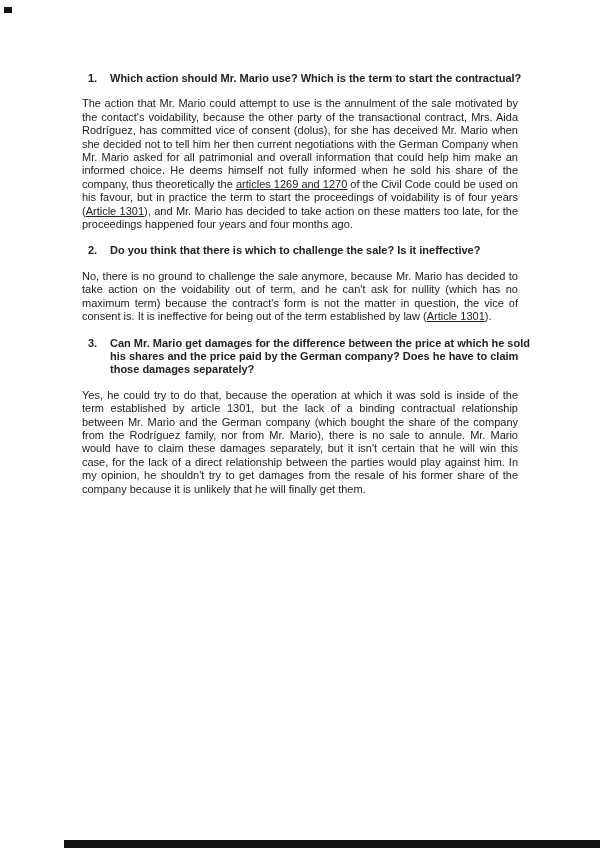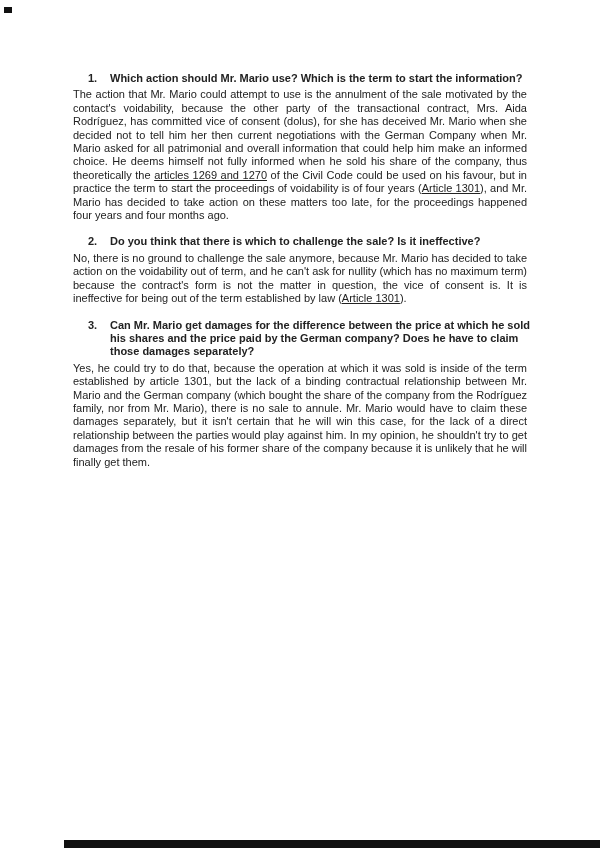--- a/index.html
+++ b/index.html
@@ -47,38 +47,38 @@
   }
   .q-num {
     min-width: 14px;
     margin-right: 8px;
     flex: 0 0 auto;
   }
   .q-text {
     flex: 1 1 auto;
   }
   p.answer {
-    margin: 3px;
+    margin: 12px;
     text-align: justify;
   }
   .u {
     text-decoration: underline;
   }
 </style>
 </head>
 <body>
 
 <div class="page">
 
   <div class="corner-mark"></div>
 
   <section class="qa">
     <div class="question">
       <span class="q-num">1.</span>
-      <span class="q-text">Which action should Mr. Mario use? Which is the term to start the information?</span>
+      <span class="q-text">Which action should Mr. Mario use? Which is the term to start the contractual?</span>
     </div>
     <p class="answer"><span>The action that Mr. Mario could attempt to use is the annulment of the sale motivated by the contact's voidability, because the other party of the transactional contract, Mrs. Aida Rodríguez, has committed vice of consent (dolus), for she has deceived Mr. Mario when she decided not to tell him her then current negotiations with the German Company when Mr. Mario asked for all patrimonial and overall information that could help him make an informed choice. He deems himself not fully informed when he sold his share of the company, thus theoretically the </span><span class="u">articles 1269 and 1270</span><span> of the Civil Code could be used on his favour, but in practice the term to start the proceedings of voidability is of four years (</span><span class="u">Article 1301</span><span>), and Mr. Mario has decided to take action on these matters too late, for the proceedings happened four years and four months ago.</span></p>
   </section>
 
   <section class="qa">
     <div class="question">
       <span class="q-num">2.</span>
       <span class="q-text">Do you think that there is which to challenge the sale? Is it ineffective?</span>
     </div>
     <p class="answer"><span>No, there is no ground to challenge the sale anymore, because Mr. Mario has decided to take action on the voidability out of term, and he can't ask for nullity (which has no maximum term) because the contract's form is not the matter in question, the vice of consent is. It is ineffective for being out of the term established by law (</span><span class="u">Article 1301</span><span>).</span></p>

